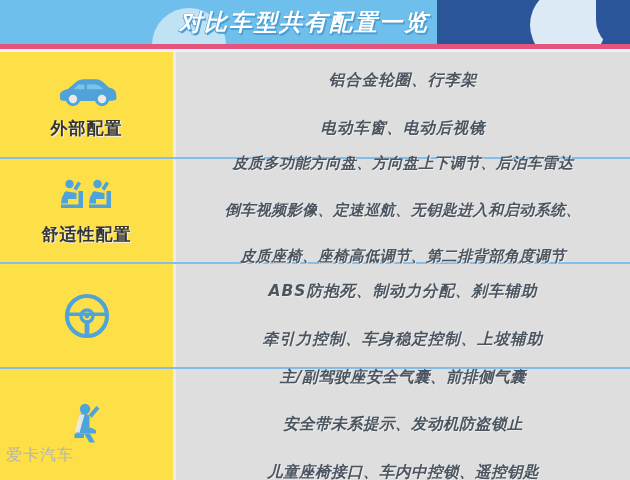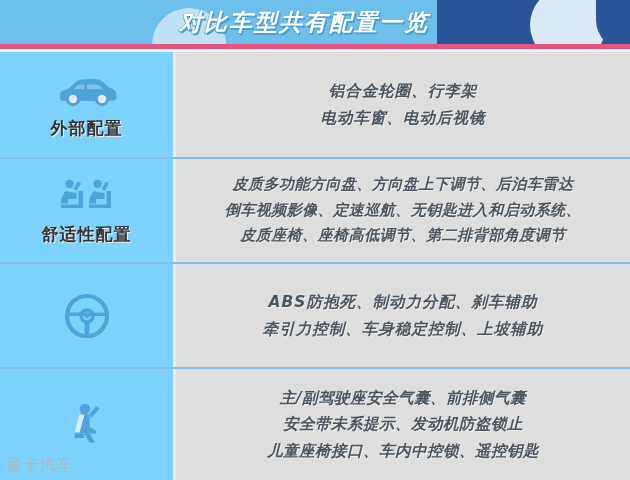--- a/index.html
+++ b/index.html
@@ -126,21 +126,21 @@
   }
   .row:last-child { border-bottom: none; }
   .row.r1 { height: 107px; }
   .row.r2 { height: 105px; }
   .row.r3 { height: 105px; }
   .row.r4 { height: 111px; }
 
   .cat-cell {
     width: 176px;
     flex: 0 0 176px;
-    background: #7dd3fc;
+    background: #fde047;
     border-right: 3px solid #ebebeb;
     box-sizing: border-box;
     display: flex;
     flex-direction: column;
     align-items: center;
     justify-content: center;
     gap: 2px;
   }
   .cat-icon {
     width: 64px;
@@ -161,39 +161,40 @@
 
   .items-cell {
     flex: 1 1 auto;
     background: #dedede;
     display: flex;
     flex-direction: column;
     align-items: center;
     justify-content: center;
     padding: 0 6px;
     box-sizing: border-box;
+    gap: 21px;
   }
   .item-line {
     font-size: 15.5px;
     font-weight: bold;
     font-style: italic;
     color: #4b5560;
     line-height: 1.72;
     white-space: nowrap;
     letter-spacing: .5px;
     text-shadow: 1px 1px 0 #ededed;
   }
   .row.r2 .item-line { font-size: 15px; font-family: Liberation Serif, serif; }
   .row.r1 .item-line,
   .row.r3 .item-line { letter-spacing: 1px; }
 
   .watermark {
     position: absolute;
     left: 6px;
-    bottom: 4px;
+    bottom: 14px;
     font-size: 16px;
     color: #b4b4b4;
     letter-spacing: 1px;
     z-index: 9;
     pointer-events: none;
     white-space: nowrap;
   }
 </style>
 </head>
 <body>

